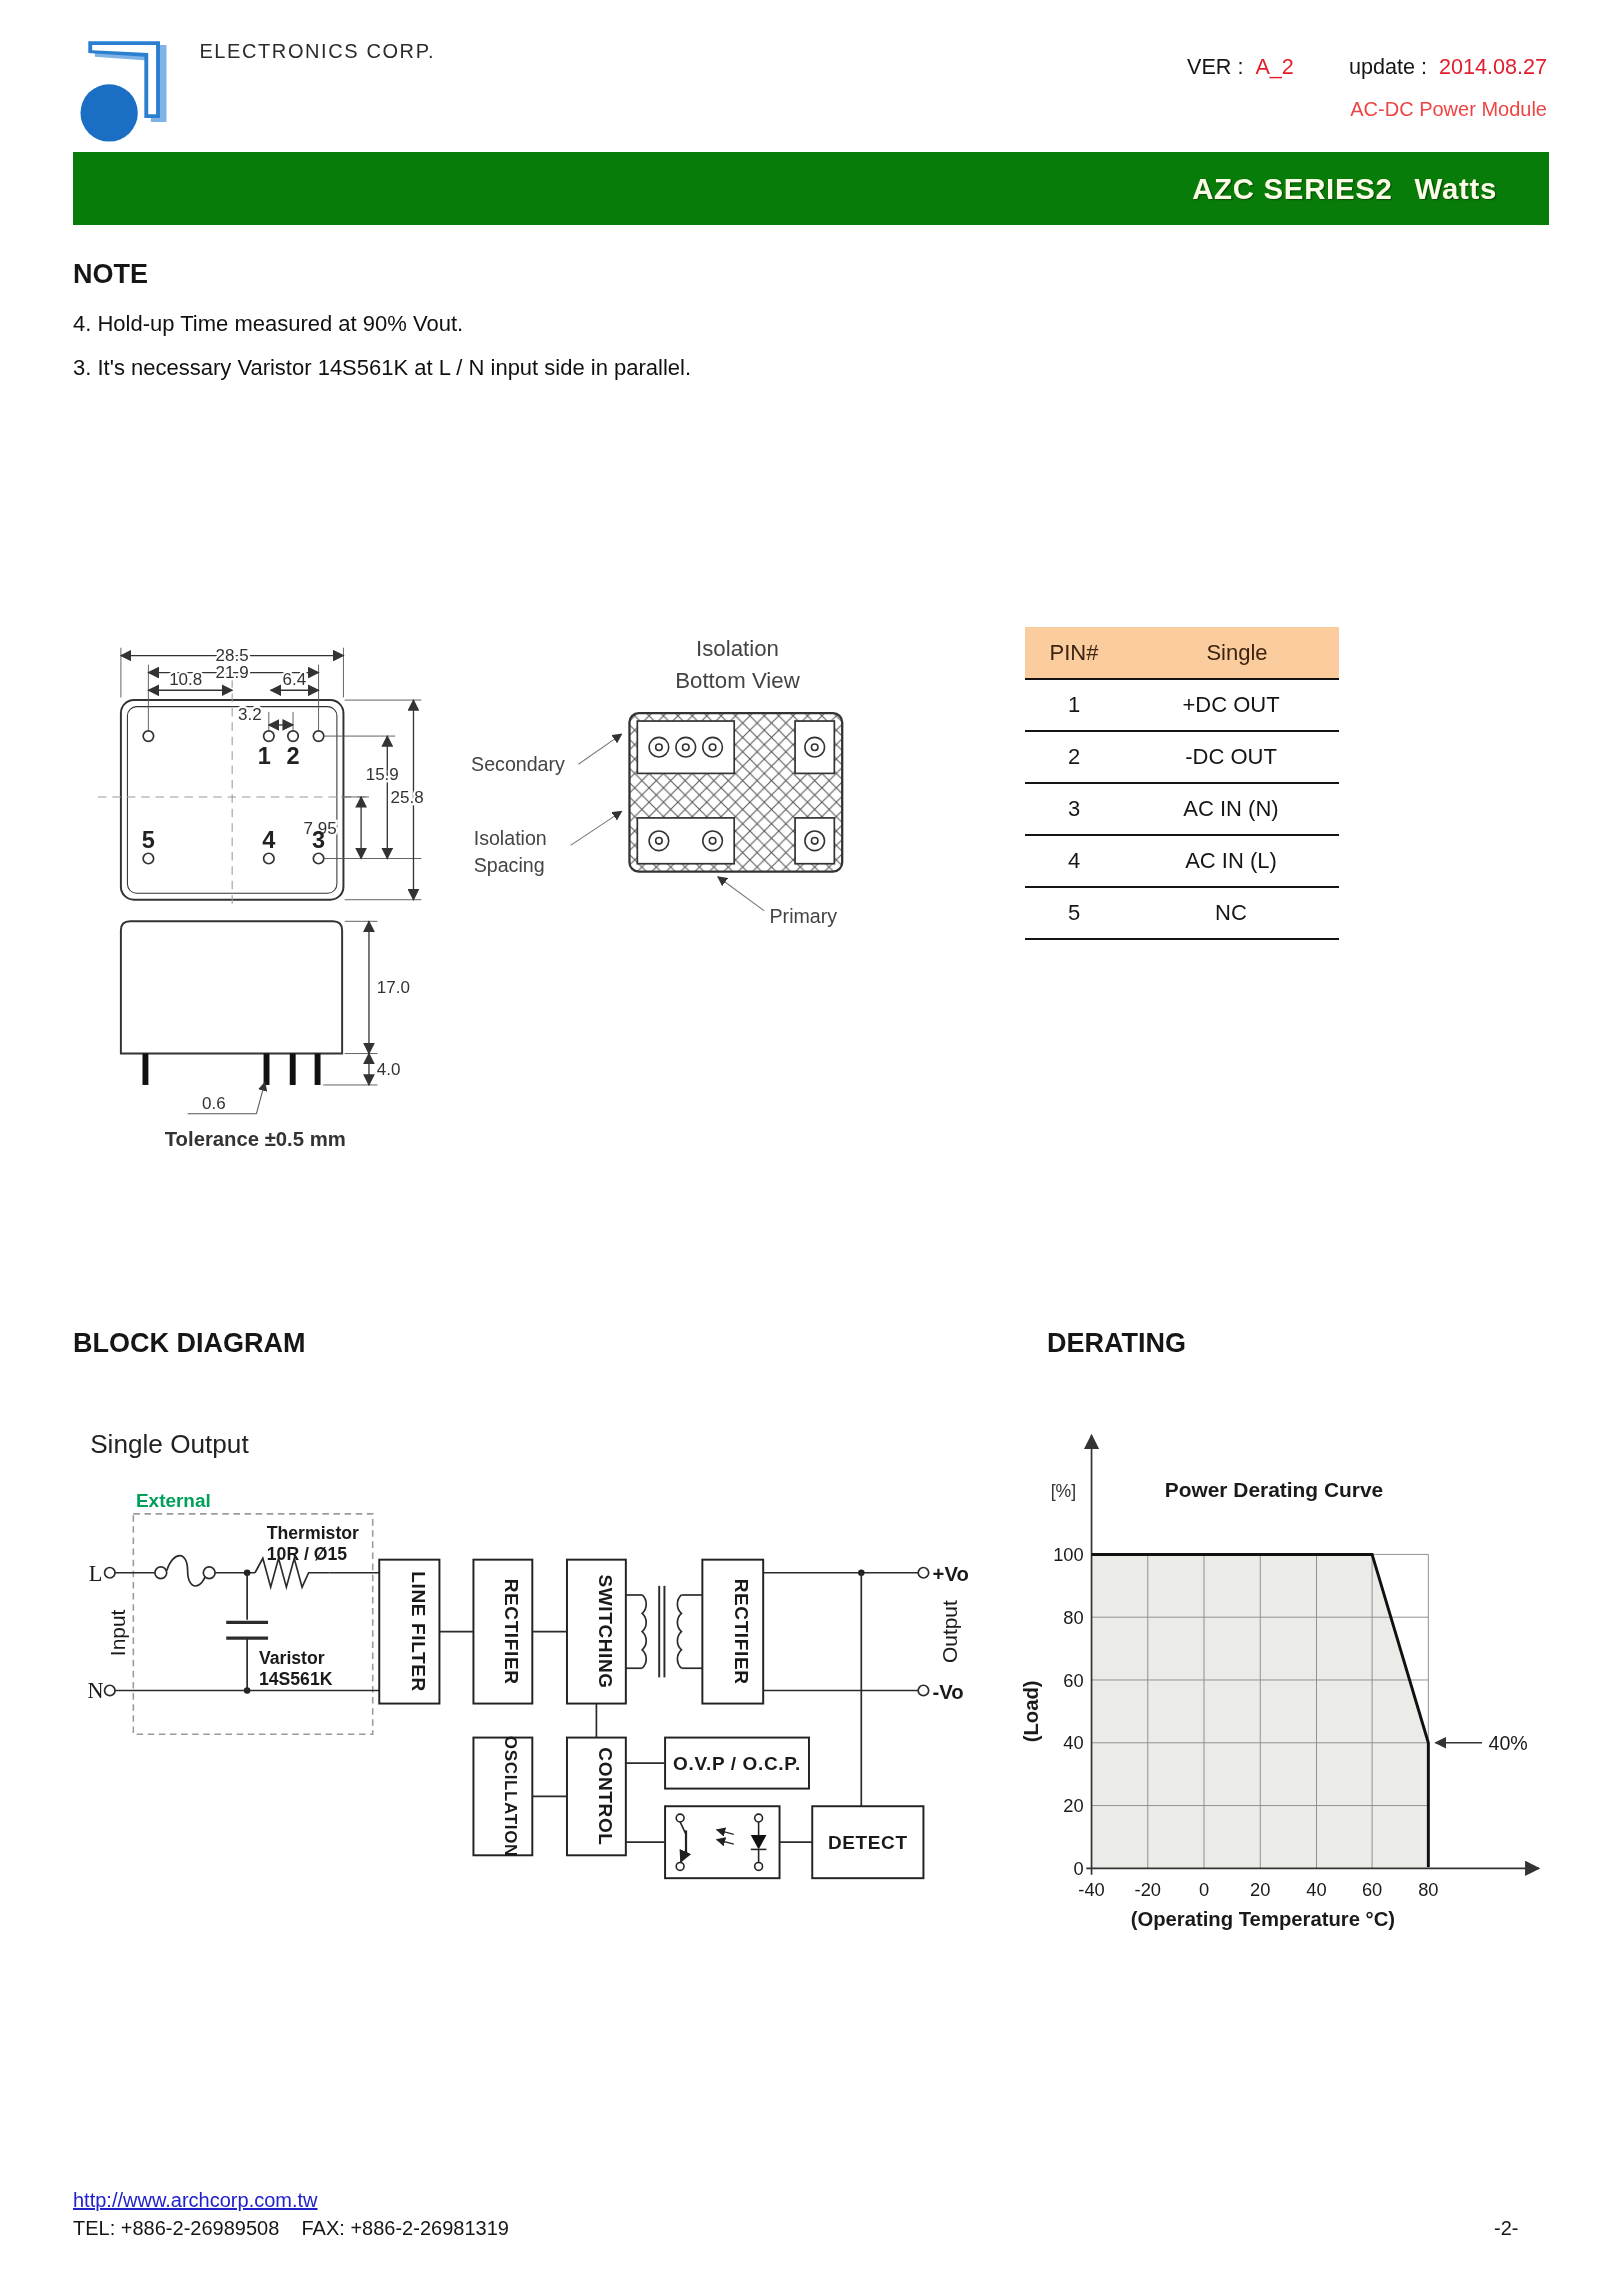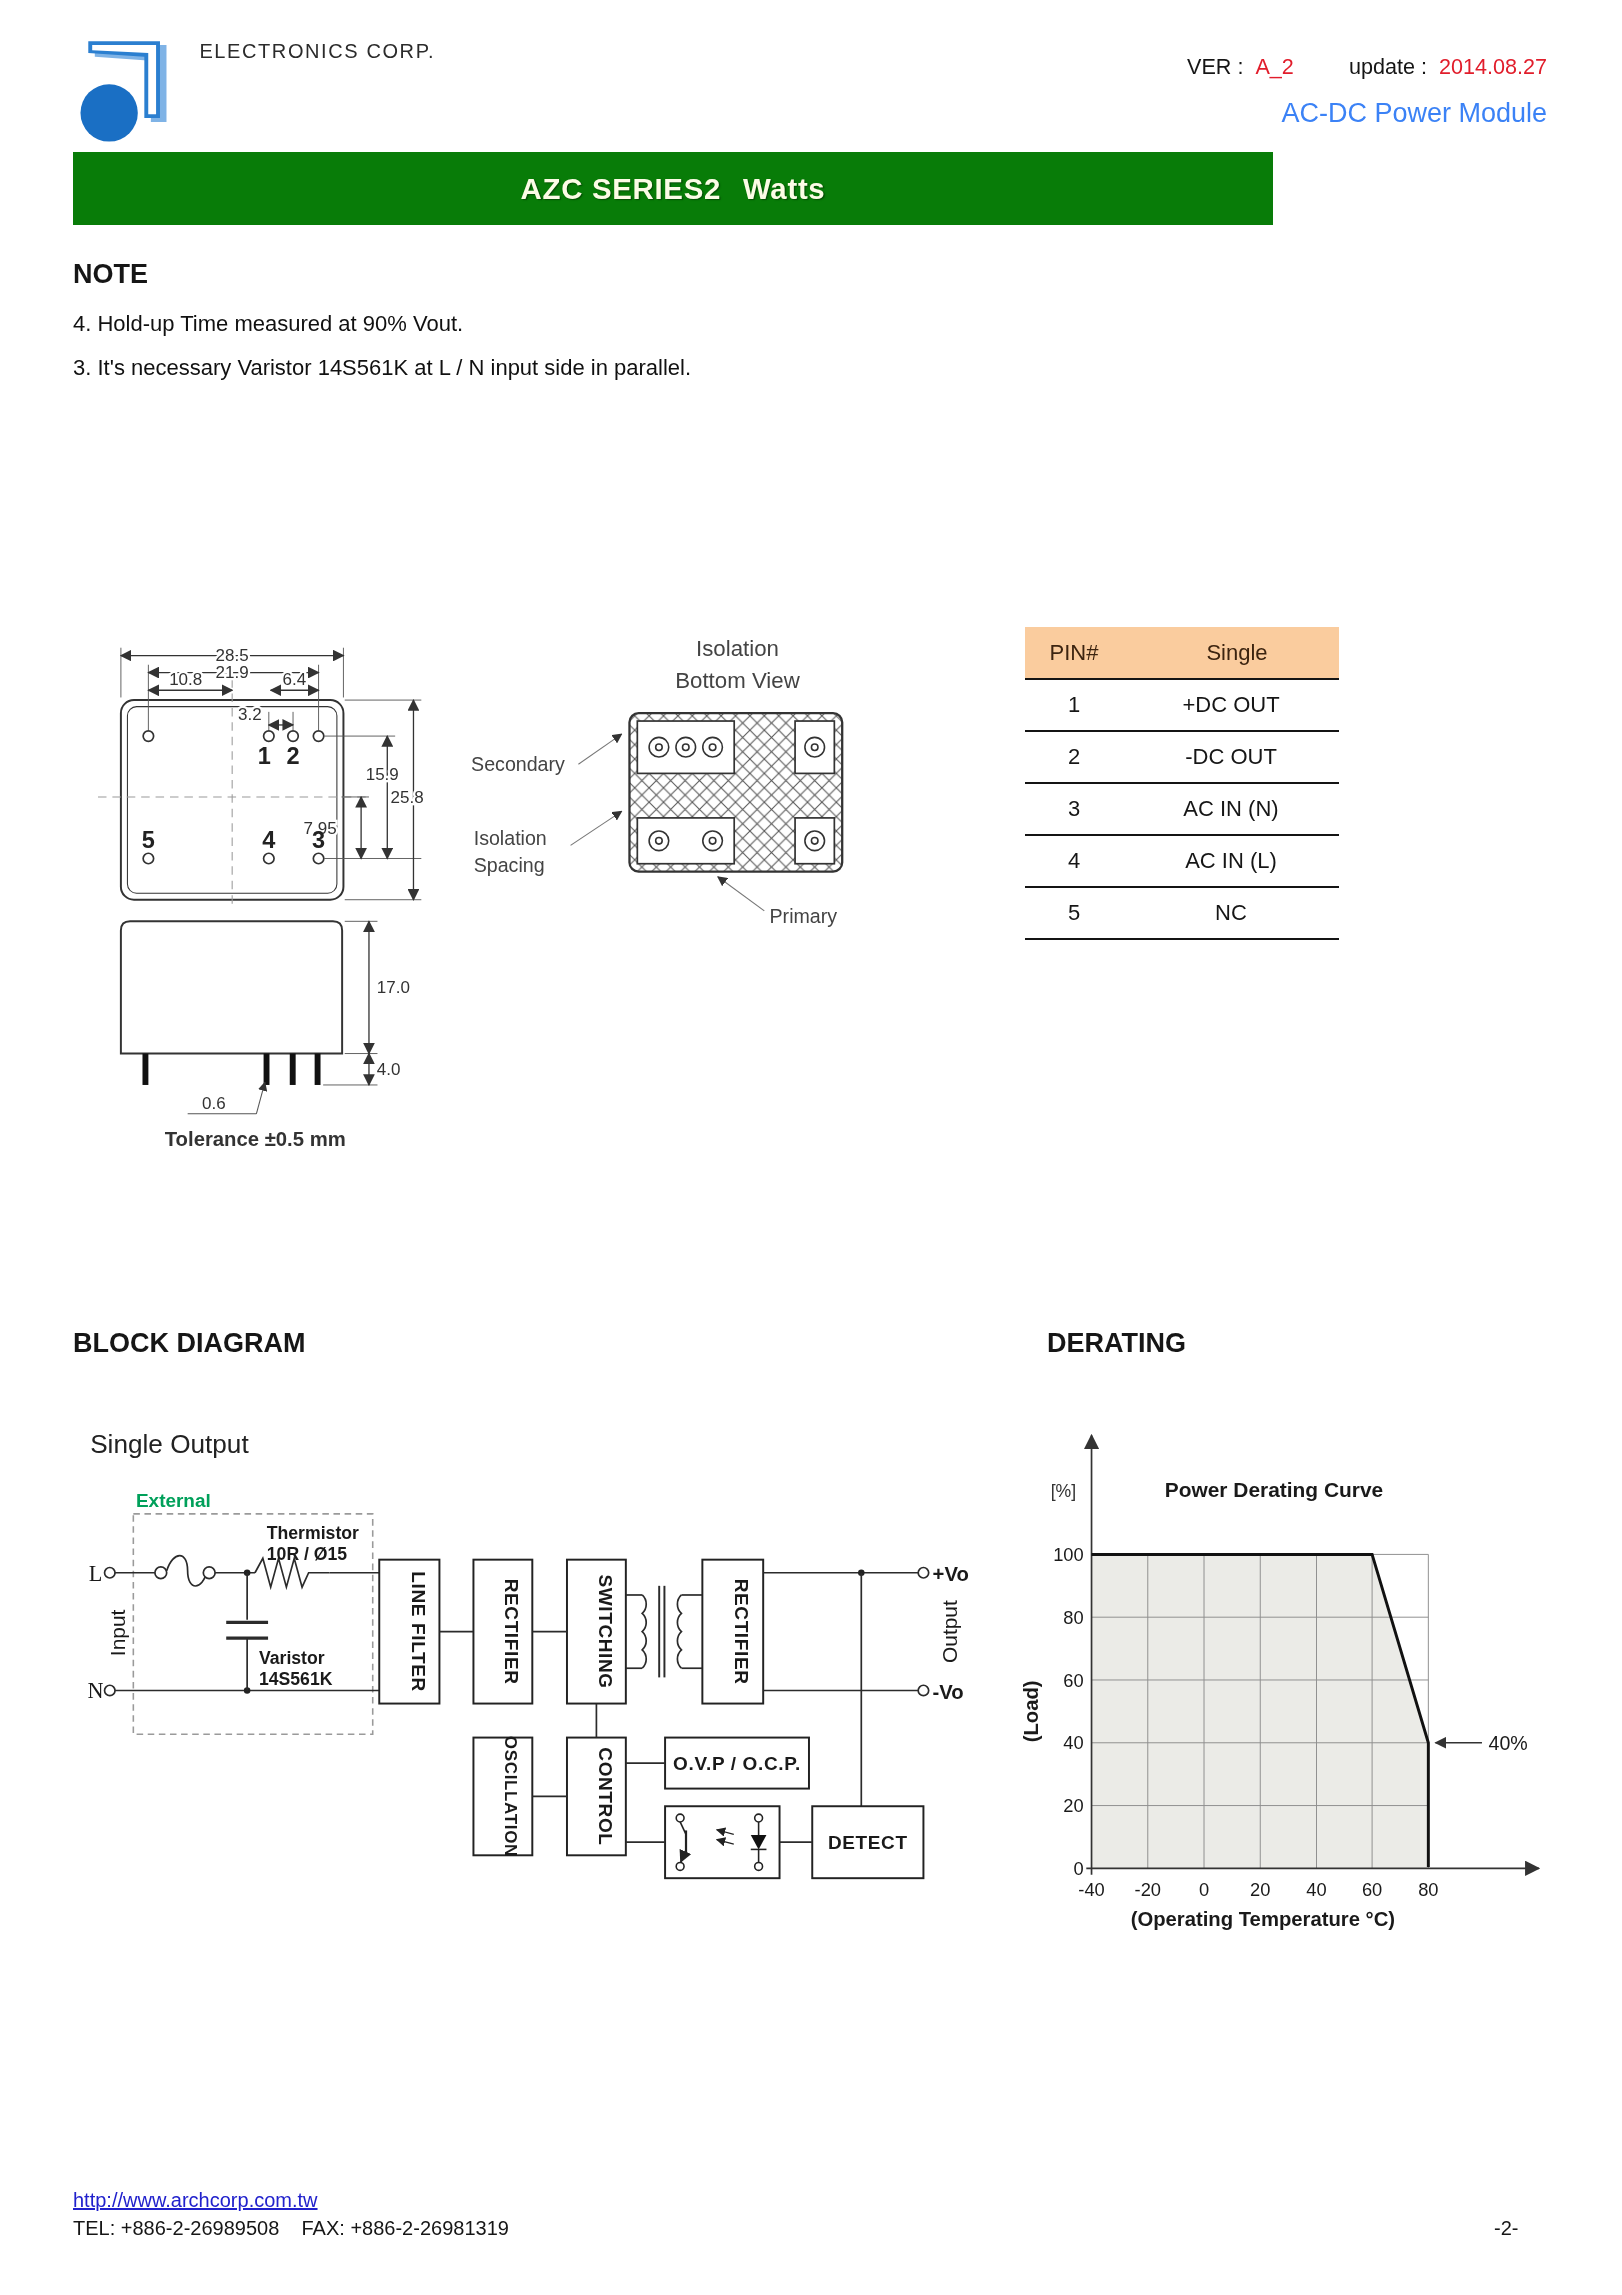--- a/index.html
+++ b/index.html
@@ -6,24 +6,24 @@
   .page{position:relative;width:1622px;height:2295px;background:#ffffff;
         font-family:"Liberation Sans", sans-serif;color:#161616;overflow:hidden;}
   .abs{position:absolute;}
   
   .logo-row{left:75px;top:36px;display:flex;gap:14.4px;}
   .logo-text-block{padding-top:1.3px;}
   .logo-arch{font-size:75px;font-weight:bold;line-height:0.98;letter-spacing:1.3px;color:#141414;}
   .logo-sub{font-size:20px;letter-spacing:1.6px;color:#2b2b2b;margin-top:2.6px;}
   .ver-row{top:54px;right:75px;font-size:21.6px;display:flex;gap:12px;white-space:pre;}
   .red{color:#e11d2b;}
-  .product-line{top:98px;right:75px;font-size:27px;color:#3b82f6;}
-  
-  .banner{left:73px;top:152px;width:1200px;height:73px;background:#087c08;
-          display:flex;align-items:center;justify-content:center;
+  .product-line{top:98px;right:75px;font-size:20px;color:#ef4444;}
+  
+  .banner{left:73px;top:152px;width:1476px;height:73px;background:#087c08;
+          display:flex;align-items:center;justify-content:flex-end;
           padding:0 52px;box-sizing:border-box;color:#fcfce6;font-weight:bold;
           font-size:29.4px;letter-spacing:0.7px;text-shadow:1.3px 1.3px 1.3px #044d04;}
   .watts{display:flex;gap:22px;}
   
   .note-title{left:73px;top:259px;font-size:27px;font-weight:bold;}
   .note-items{left:73px;top:302px;font-size:22px;line-height:44px;color:#111;}
   
   .sec-h{font-size:27px;font-weight:bold;white-space:pre;}
   
   .ptable{left:1025px;top:627px;width:314px;font-size:22px;}

